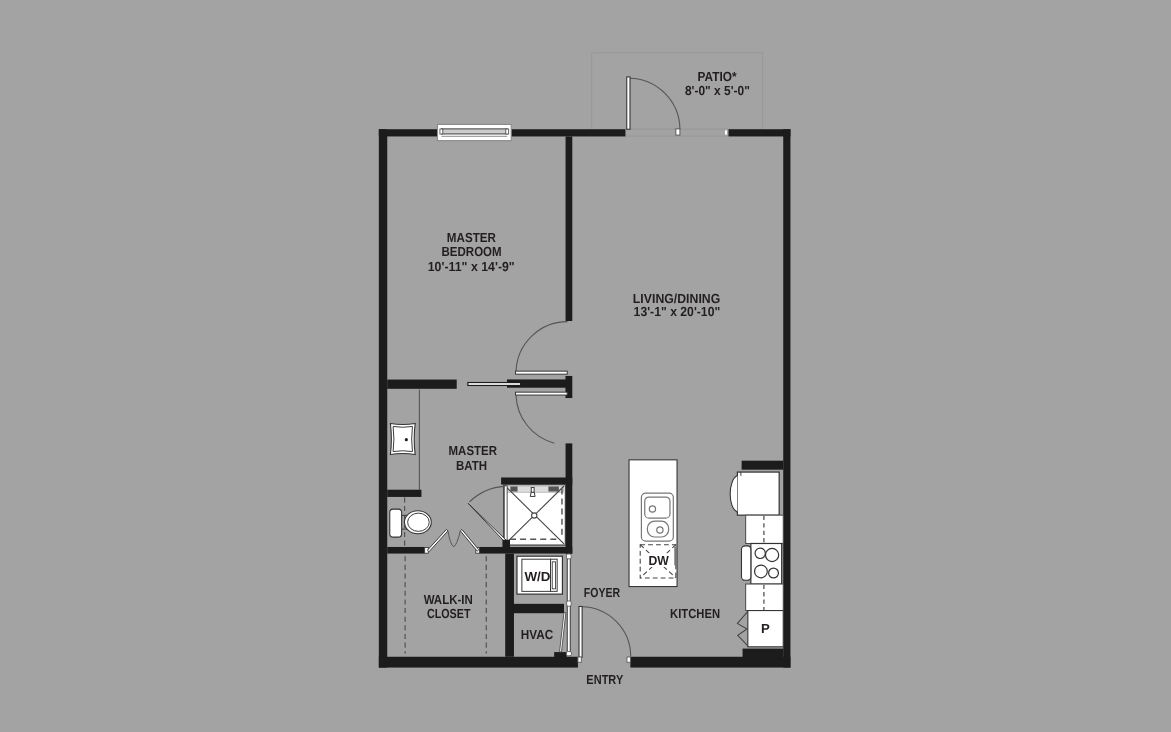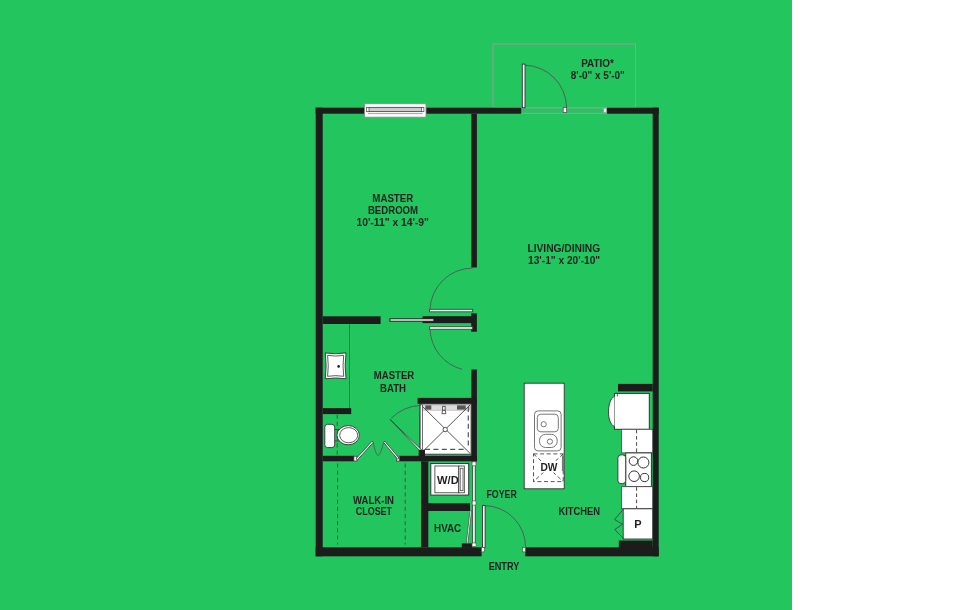--- a/index.html
+++ b/index.html
@@ -1,16 +1,16 @@
 <!DOCTYPE html>
 <html><head>
 <meta charset="utf-8">
 <style>
 html,body{margin:0;padding:0;background:#ffffff;}
-#stage{position:relative;width:792px;height:610px;background:#22c55e;overflow:hidden;text-align:center;}
+#stage{position:relative;width:976px;height:610px;background:#a3a3a3;overflow:hidden;text-align:center;}
 text{font-family:"Liberation Sans",sans-serif;font-weight:bold;fill:#231f20;}
 </style>
 </head>
 <body>
 <div id="stage">
 <svg width="976" height="610" viewBox="0 0 976 610">
 
 <g>
 <rect x="493" y="44" width="142.5" height="63.8" fill="none" stroke="#9a9a9a" stroke-width="1"></rect>
 </g>

